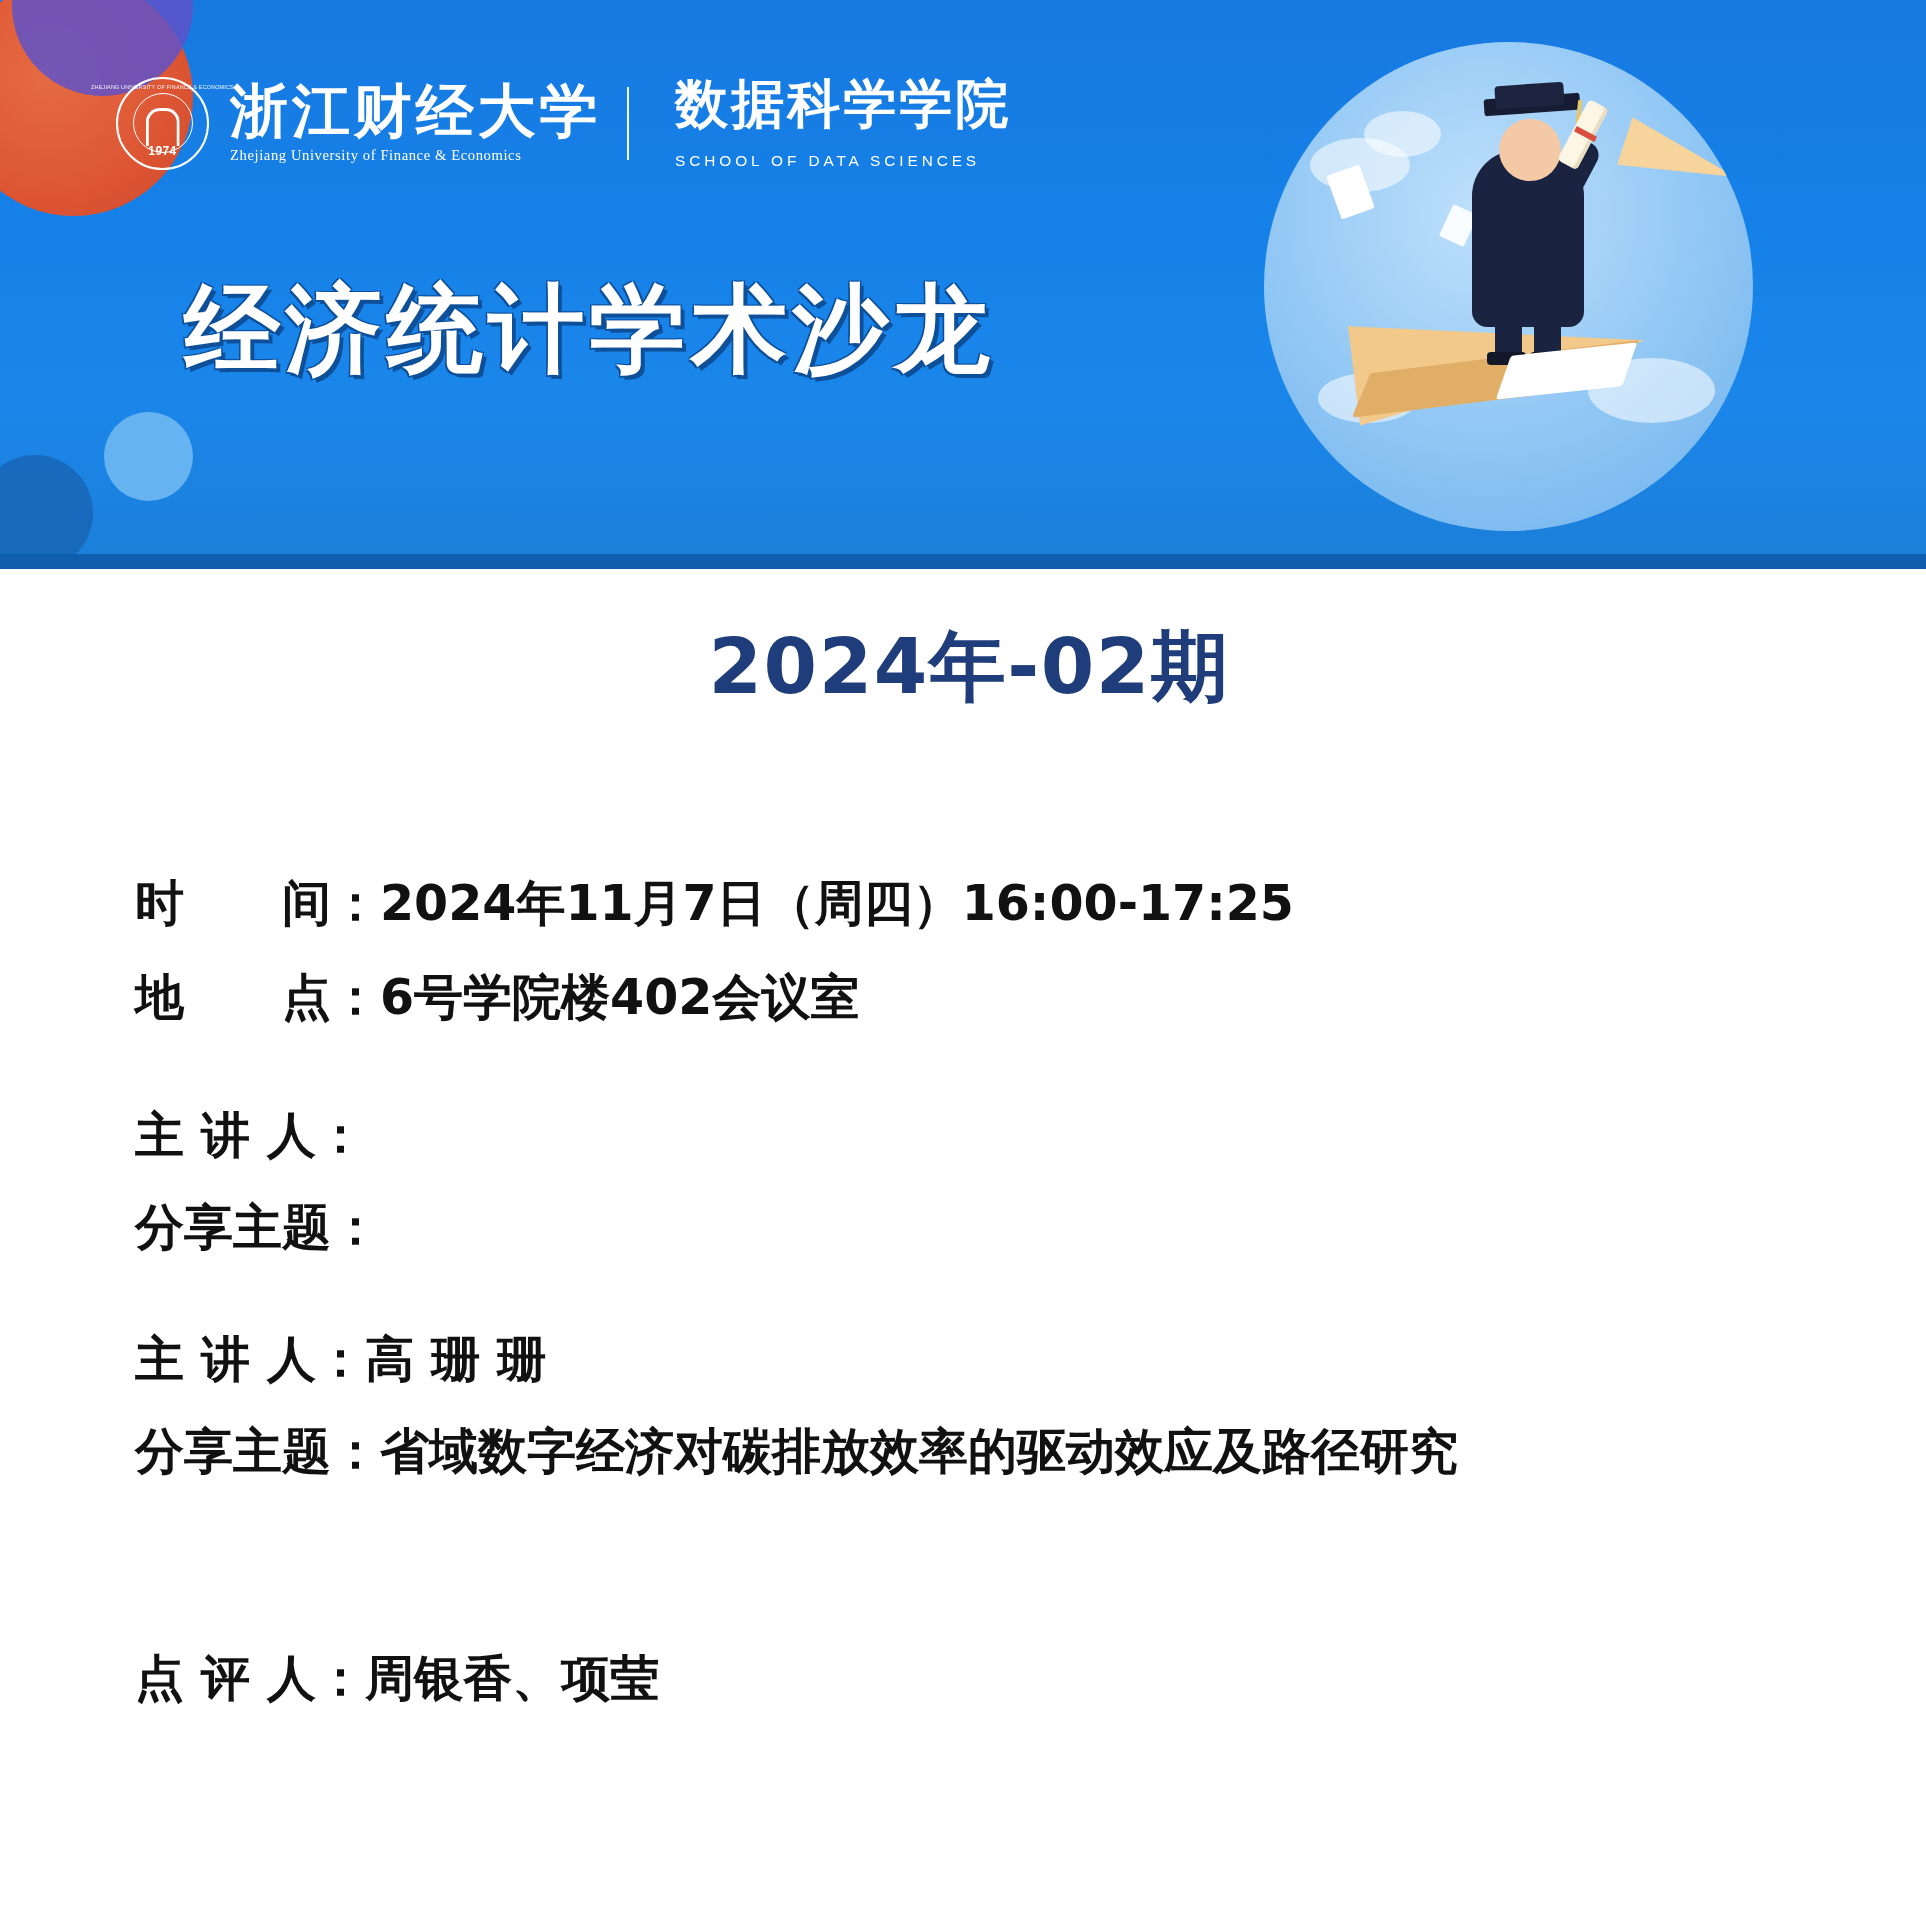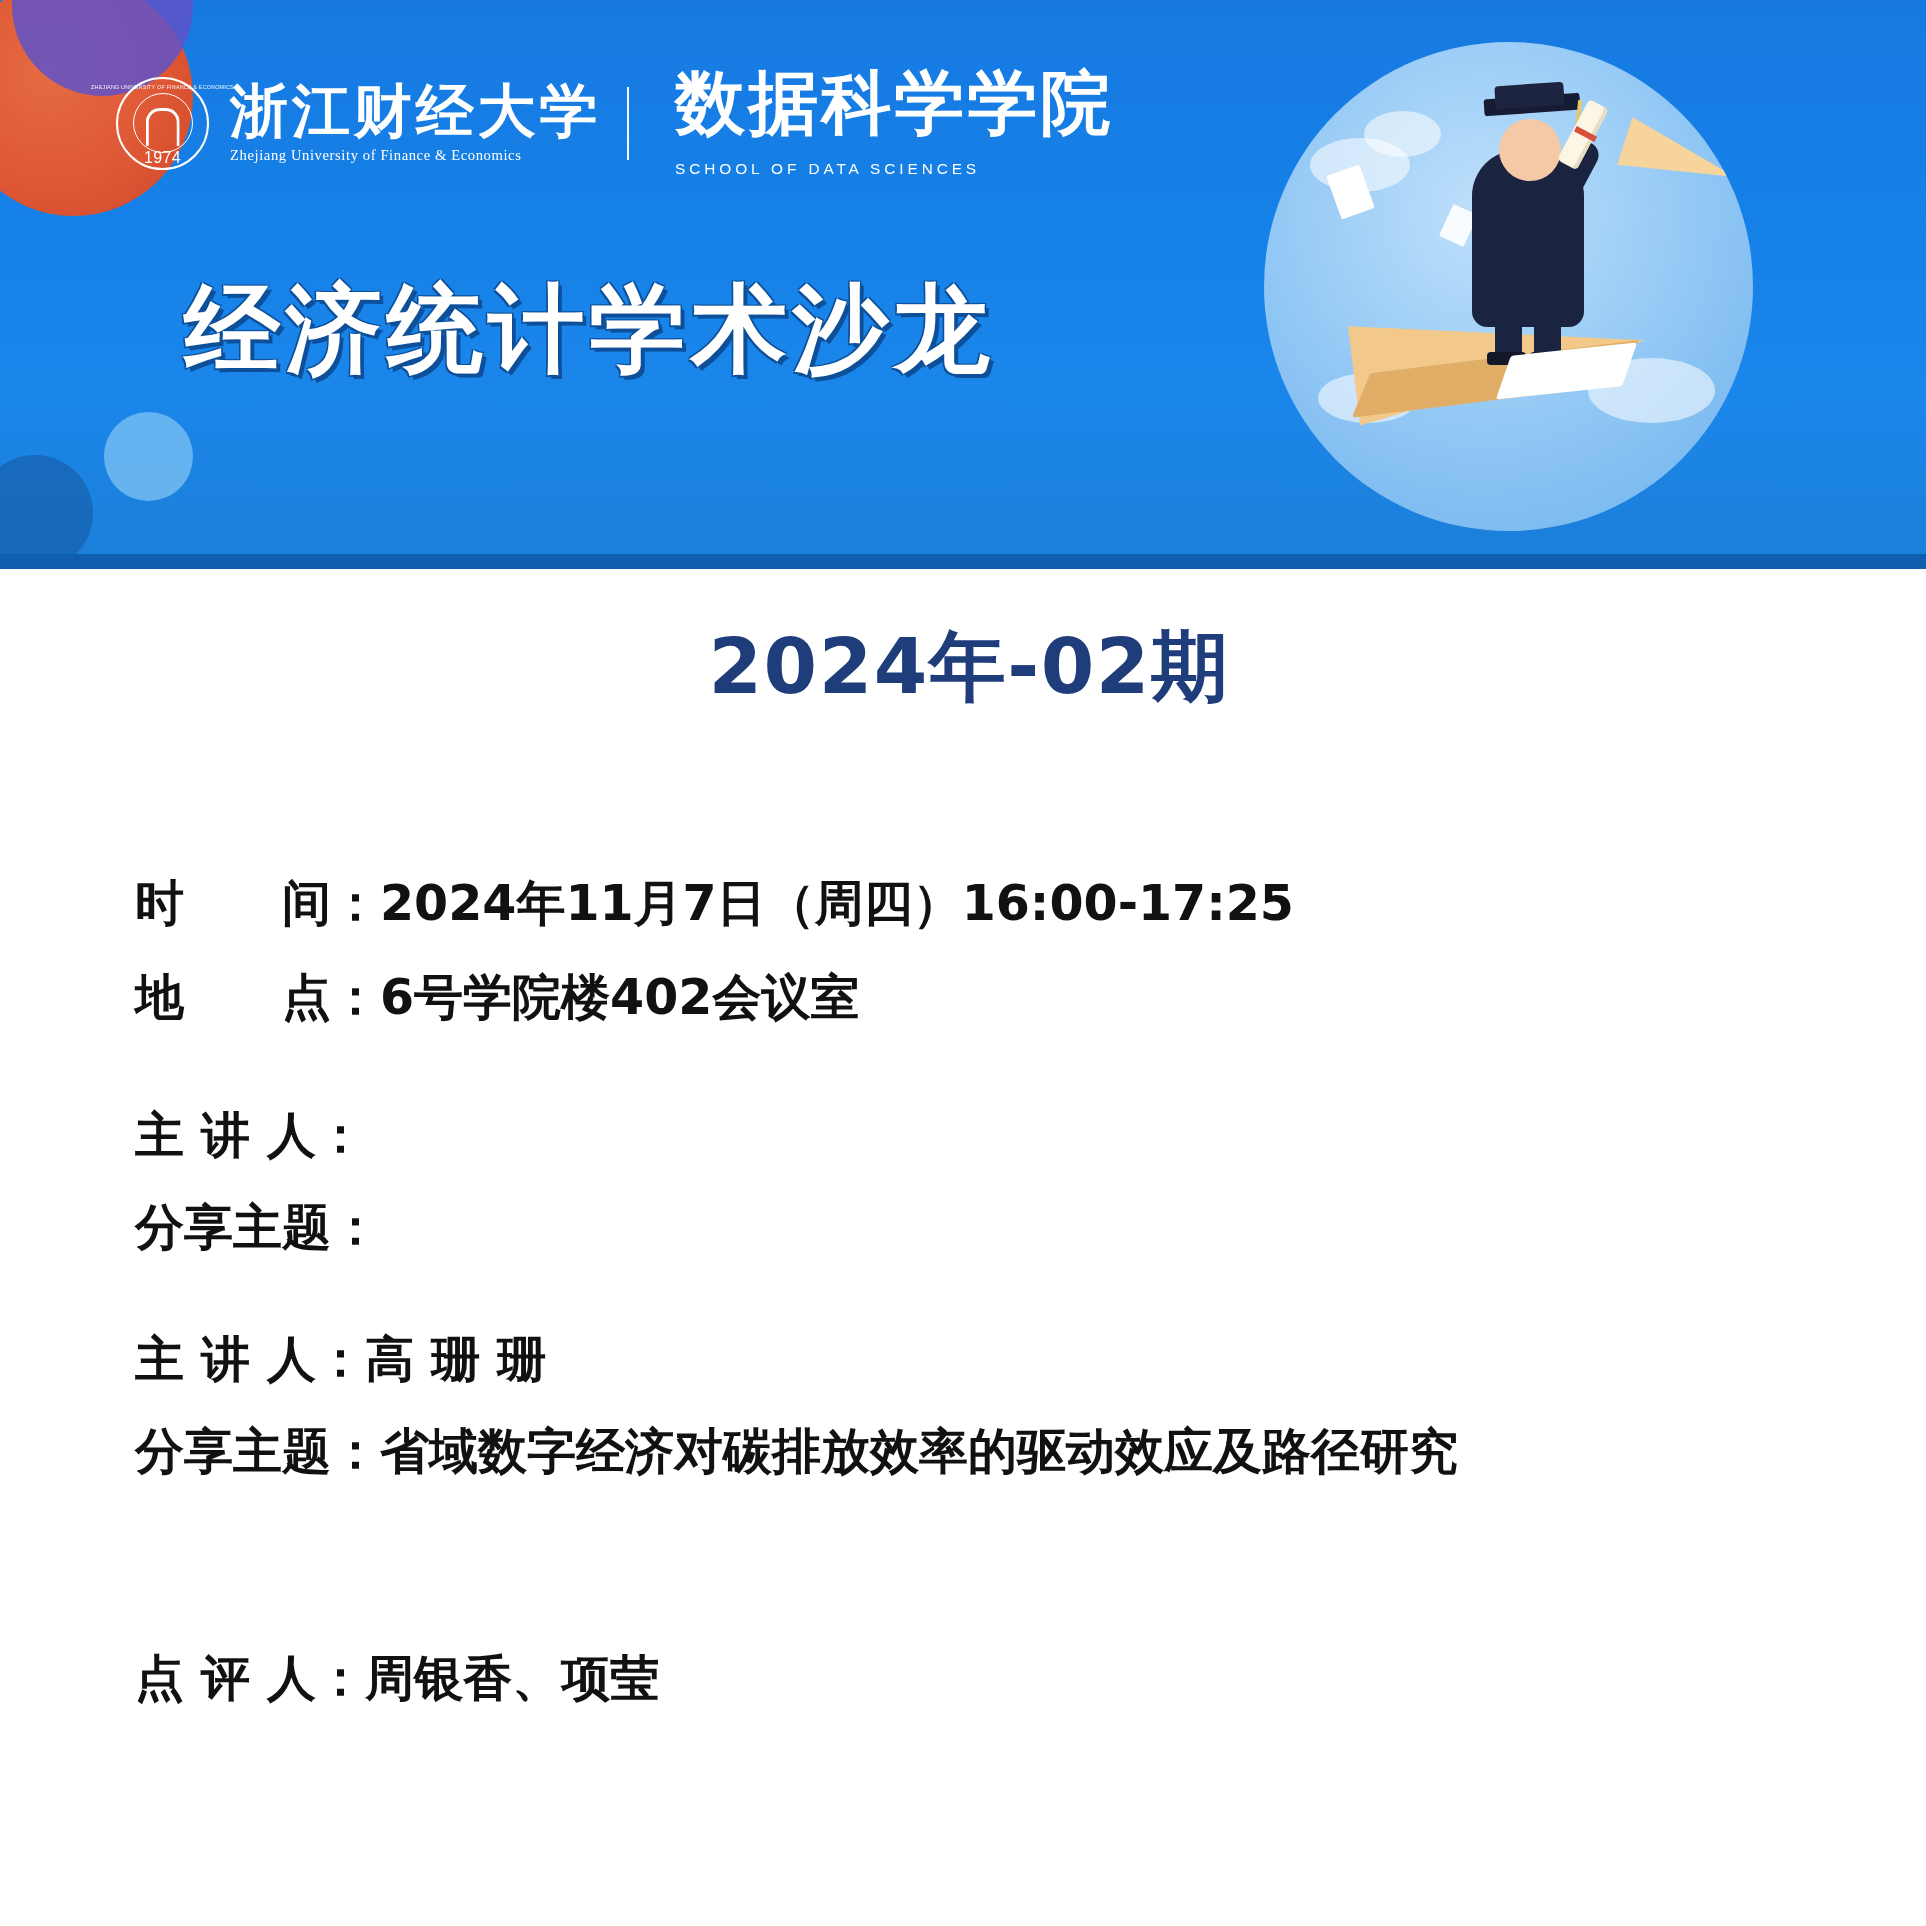--- a/index.html
+++ b/index.html
@@ -108,25 +108,26 @@
     transform: translate(-50%,-50%);
     width: 28.5px;
     height: 35px;
     border: 3.5px solid #ffffff;
     border-bottom: none;
     border-radius: 14.3px 14.3px 0 0;
   }
   .logo-seal .seal-year {
     position: absolute;
     left: 50%;
-    bottom: 1px;
+    bottom: 10px;
     transform: translateX(-50%);
     color: #ffffff;
-    font-size: 16px;
+    font-size: 12px;
     letter-spacing: 0.4px;
+    font-weight: bold;
   }
   .logo-seal .seal-top-text {
     position: absolute;
     left: 50%;
     top: 5.4px;
     transform: translateX(-50%);
     color: #ffffff;
     font-size: 5.4px;
     white-space: nowrap;
     letter-spacing: 0.2px;
@@ -155,21 +156,21 @@
   }
   .logo-divider {
     width: 1.9px;
     height: 73px;
     background: #ffffff;
     margin: 0 25.4px;
     opacity: 0.95;
   }
   .logo-school-cn {
     color: #ffffff;
-    font-size: 70px;
+    font-size: 53px;
     font-weight: 700;
     letter-spacing: 3.1px;
     line-height: 1;
     font-family: "DejaVu Sans", "Liberation Sans", sans-serif;
   }
   .logo-school-en {
     color: #ffffff;
     font-size: 15.4px;
     letter-spacing: 3.9px;
     margin-top: 22px;

